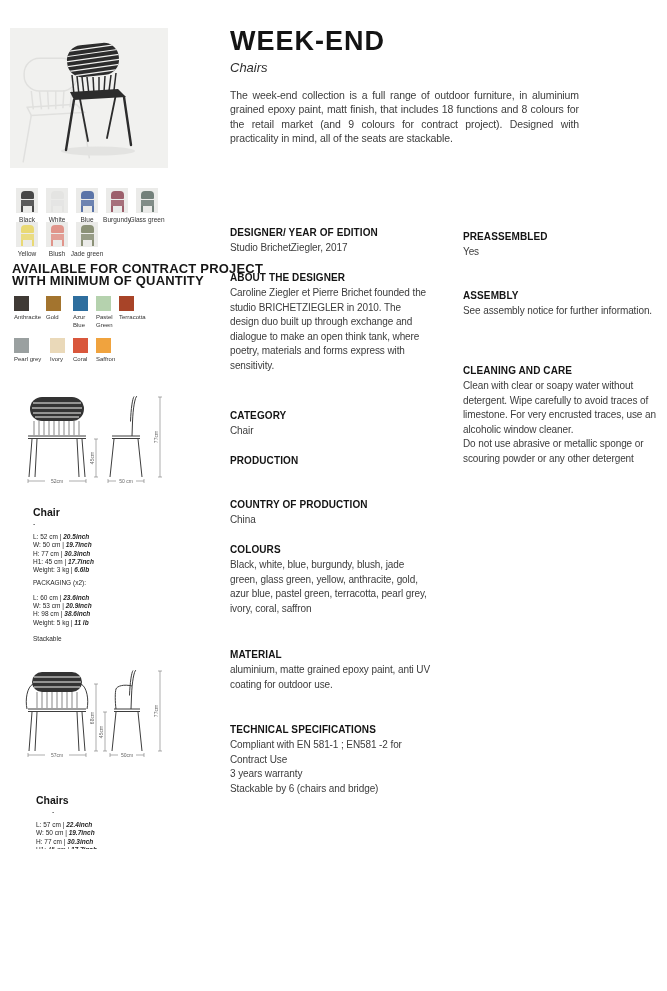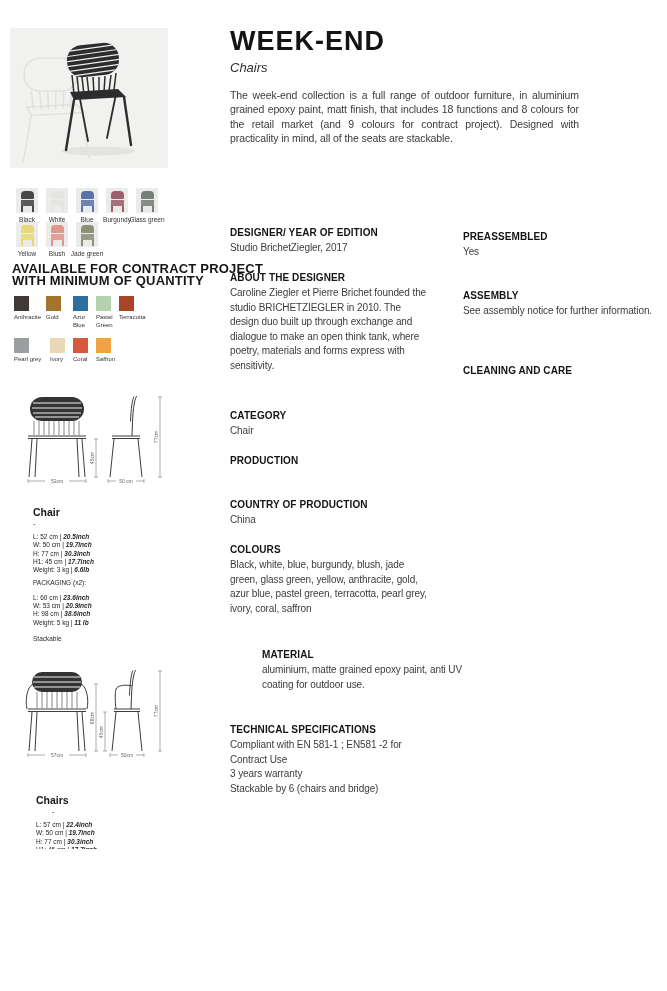--- a/index.html
+++ b/index.html
@@ -473,41 +473,43 @@
     <h3>PRODUCTION</h3>
   </div>
   <div class="section mid" style="top:499px;">
     <h3>COUNTRY OF PRODUCTION</h3>
       <p>China</p>
   </div>
   <div class="section mid" style="top:544px;">
     <h3>COLOURS</h3>
       <p>Black, white, blue, burgundy, blush, jade green, glass green, yellow, anthracite, gold, azur blue, pastel green, terracotta, pearl grey, ivory, coral, saffron</p>
   </div>
-  <div class="section mid" style="top:649px;margin-left:32px;">
+  <div class="section mid" style="top:649px;">
     <h3>MATERIAL</h3>
       <p>aluminium, matte grained epoxy paint, anti UV coating for outdoor use.</p>
   </div>
   <div class="section mid" style="top:724px;">
     <h3>TECHNICAL SPECIFICATIONS</h3>
       <p>Compliant with EN 581-1 ; EN581 -2 for Contract Use
 3 years warranty
 Stackable by 6 (chairs and bridge)</p>
   </div>
 
   <div class="section rgt" style="top:231px;">
     <h3>PREASSEMBLED</h3>
       <p>Yes</p>
   </div>
   <div class="section rgt" style="top:290px;">
     <h3>ASSEMBLY</h3>
       <p>See assembly notice for further information.</p>
   </div>
   <div class="section rgt" style="top:365px;">
     <h3>CLEANING AND CARE</h3>
+      <p>Clean with clear or soapy water without detergent. Wipe carefully to avoid traces of limestone. For very encrusted traces, use an alcoholic window cleaner.
+Do not use abrasive or metallic sponge or scouring powder or any other detergent</p>
   </div>
 
   <div class="footer">
     <div>PETITE FRITURE - SARL AU CAPITAL DE 85 778 €, R.C.S. PARIS 513 649 343 - 45 TER RUE DE LA REVOLUTION, 93100 MONTREUIL - FRANCE - T +33 | 0 |1 44 54</div>
     <div>13 95 - F +33 | 0 |1 44 54 02 19 sales@petitefriture.com - www.petitefriture.com</div>
   </div>
 
 </div>
 
 </body></html>

